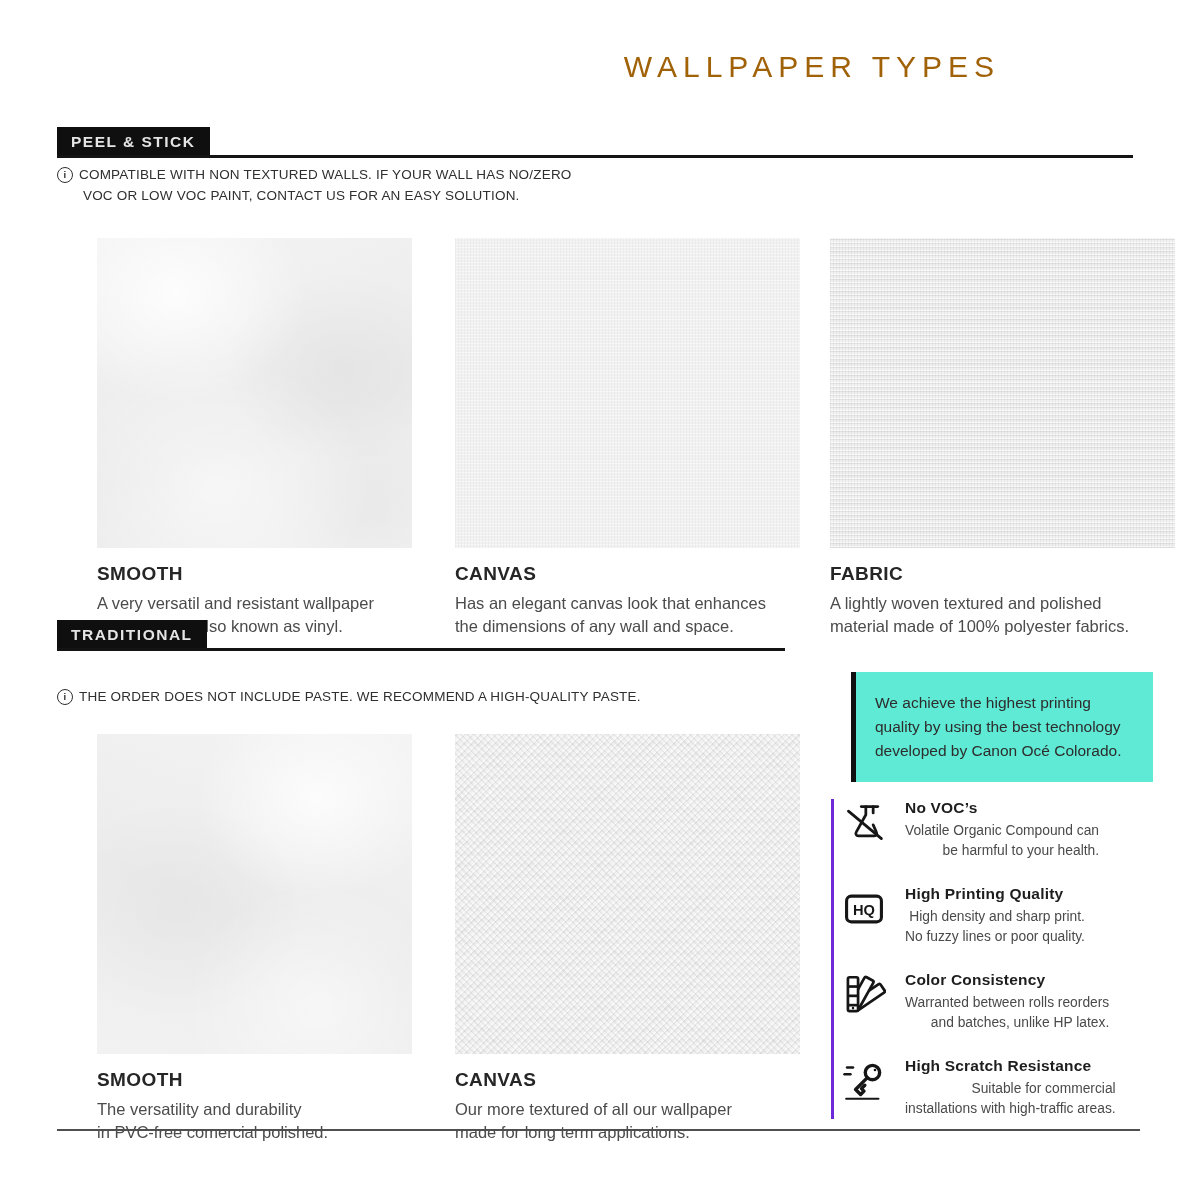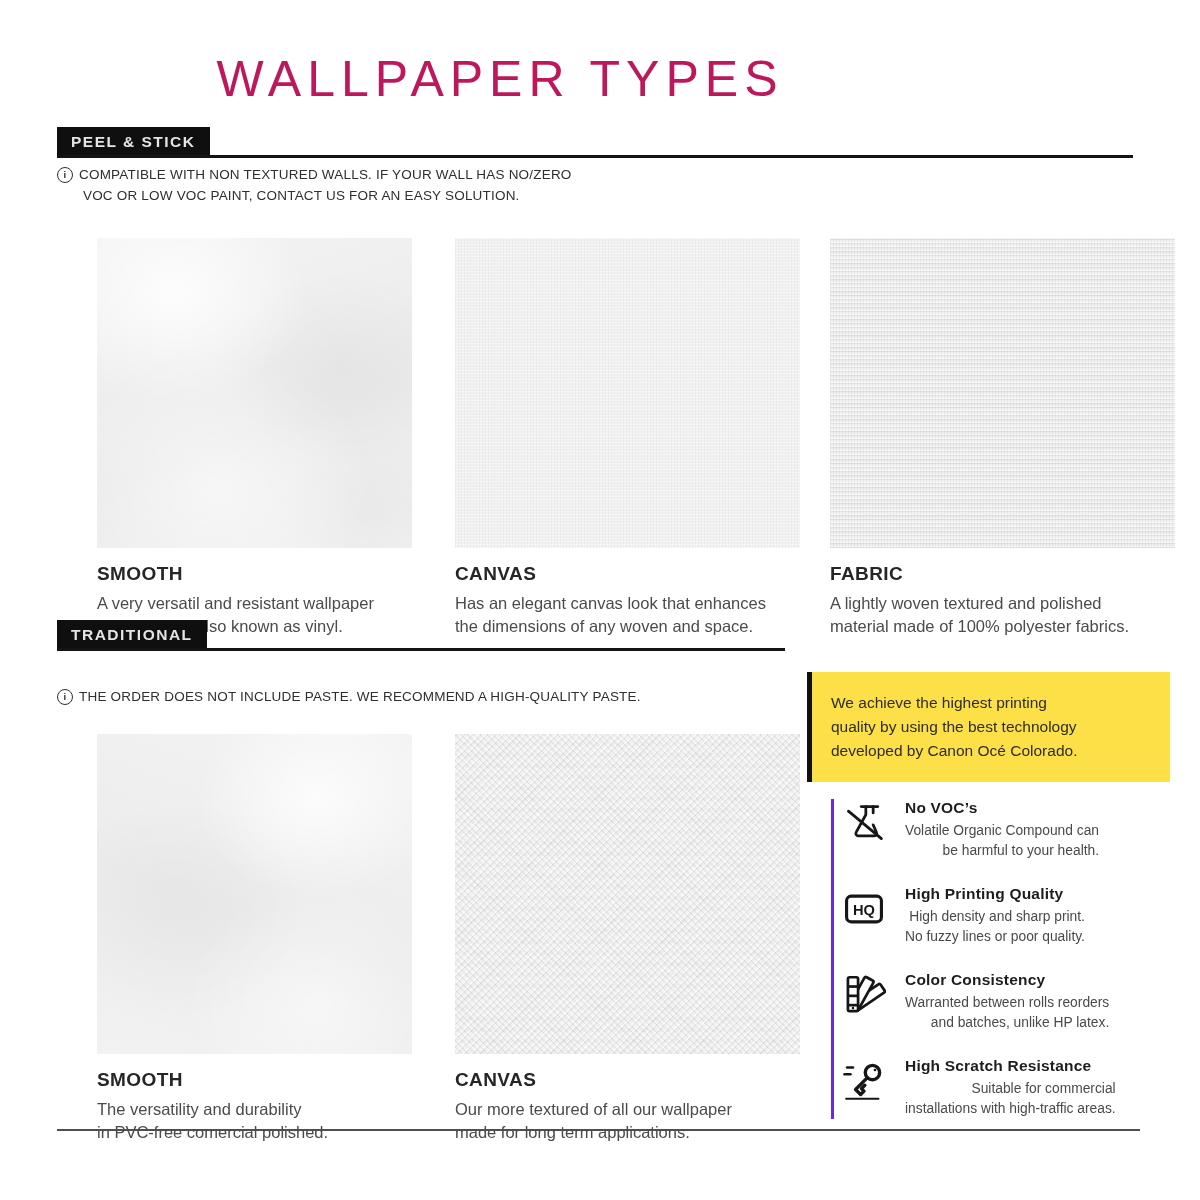--- a/index.html
+++ b/index.html
@@ -1,21 +1,21 @@
 <!DOCTYPE html>
 <html><head>
 <meta charset="utf-8">
 <style>
   html,body{margin:0;padding:0;background:#ffffff;}
   body{width:1200px;height:1200px;font-family:"Liberation Sans",sans-serif;color:#2e2e2e;}
   .canvas{position:relative;width:1200px;height:1200px;background:#ffffff;overflow:hidden;}
 
   
-  .page-title{position:absolute;top:50px;left:0;width:1000px;text-align:center;
-    font-size:50px;font-weight:300;letter-spacing:6px;color:#be185d;margin:0;}
+  .page-title{position:absolute;top:50px;left:0;width:1000px;text-align:right;
+    font-size:30px;font-weight:300;letter-spacing:6px;color:#a16207;margin:0;}
 
   
   .sec-header{position:absolute;border-bottom:3px solid #141414;line-height:0;}
   .sec1-header{left:57px;top:127px;width:1076px;}
   .sec2-header{left:57px;top:620px;width:728px;}
   .badge{display:inline-block;background:#0f0f0f;color:#e5e5e5;font-size:15.5px;font-weight:700;
     letter-spacing:1.5px;padding:6px 14px 5px 14px;line-height:1.1;vertical-align:bottom;}
 
   
   .note{position:absolute;display:flex;align-items:flex-start;gap:6px;margin:0;
@@ -67,22 +67,22 @@
     background-image:
       repeating-linear-gradient(45deg, rgba(0,0,0,.05) 0 1.5px, transparent 1.5px 4.5px),
       repeating-linear-gradient(-45deg, rgba(0,0,0,.045) 0 1.5px, rgba(255,255,255,.5) 1.5px 3px, transparent 3px 5.5px),
       repeating-linear-gradient(0deg, rgba(0,0,0,.015) 0 4px, transparent 4px 11px);}
 
   .cap{margin-top:15px;}
   .cap h3{margin:0 0 7px 0;font-size:19px;font-weight:600;letter-spacing:.4px;color:#262626;}
   .cap p{margin:0;font-size:16.5px;line-height:1.38;color:#4b4b4b;white-space:pre-wrap;}
 
   
-  .quote-box{position:absolute;left:807px;top:672px;width:363px;box-sizing:border-box;
-    background:#fde047;border-left:5px solid #111111;padding:19px 14px 19px 19px;}
+  .quote-box{position:absolute;left:851px;top:672px;width:302px;box-sizing:border-box;
+    background:#5eead4;border-left:5px solid #111111;padding:19px 14px 19px 19px;}
   .quote-box p{margin:0;font-size:15.5px;line-height:1.55;color:#2d2d2d;white-space:pre-wrap;}
 
   .features{position:absolute;left:807px;top:799px;width:345px;box-sizing:border-box;
     border-left:3px solid #6d28d9;padding-left:8px;display:flex;flex-direction:column;gap:25px;margin-left:24px;}
   .feature{display:flex;align-items:flex-start;gap:19px;}
   .f-icon{flex:0 0 auto;width:44px;height:44px;margin-top:2px;text-align:center;}
   .f-icon svg{width:44px;height:44px;display:block;}
   .f-text h4{margin:0 0 4px 0;font-size:15.5px;font-weight:700;color:#1d1d1d;letter-spacing:.2px;}
   .f-text p{margin:0;font-size:13.8px;line-height:1.42;color:#4a4a4a;white-space:pre-wrap;text-align:right;}
 
@@ -111,21 +111,21 @@
       <p>A very versatil and resistant wallpaper
 made of pvc, also known as vinyl.</p>
     </figcaption>
   </figure>
 
   <figure class="col c1b">
     <div class="tex tex-canvas1"></div>
     <figcaption class="cap">
       <h3>CANVAS</h3>
       <p>Has an elegant canvas look that enhances
-the dimensions of any woven and space.</p>
+the dimensions of any wall and space.</p>
     </figcaption>
   </figure>
 
   <figure class="col c1c">
     <div class="tex tex-fabric1"></div>
     <figcaption class="cap">
       <h3>FABRIC</h3>
       <p>A lightly woven textured and polished
 material made of 100% polyester fabrics.</p>
     </figcaption>

